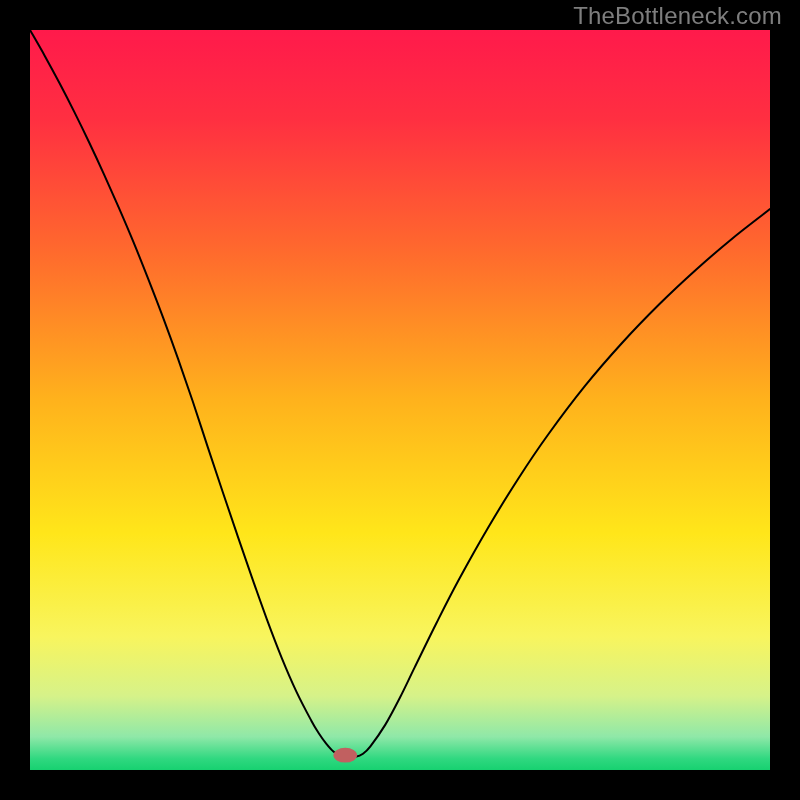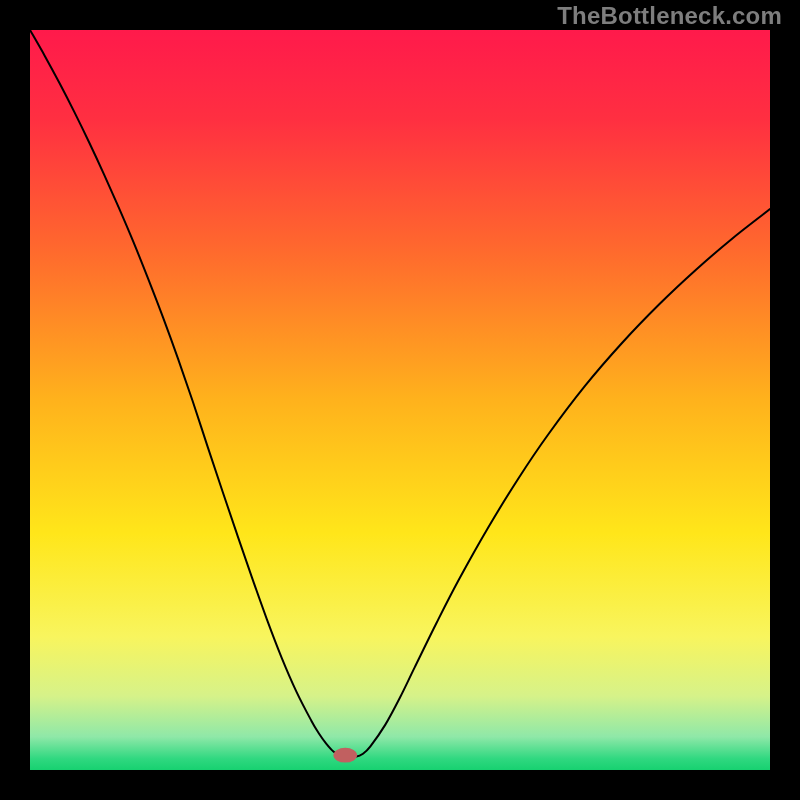--- a/index.html
+++ b/index.html
@@ -25,21 +25,21 @@
     top: 30px;
     width: 740px;
     height: 740px;
   }
   .watermark {
     position: absolute;
     top: 2px;
     right: 18px;
     color: #7e7e7e;
     font-size: 24px;
-    font-weight: 700;
+    font-weight: 400;
     letter-spacing: 0.2px;
     pointer-events: none;
   }
 </style>
 </head>
 <body>
 
 <div class="frame">
   <svg class="plot" viewBox="0 0 740 740" preserveAspectRatio="none">
     <defs>

